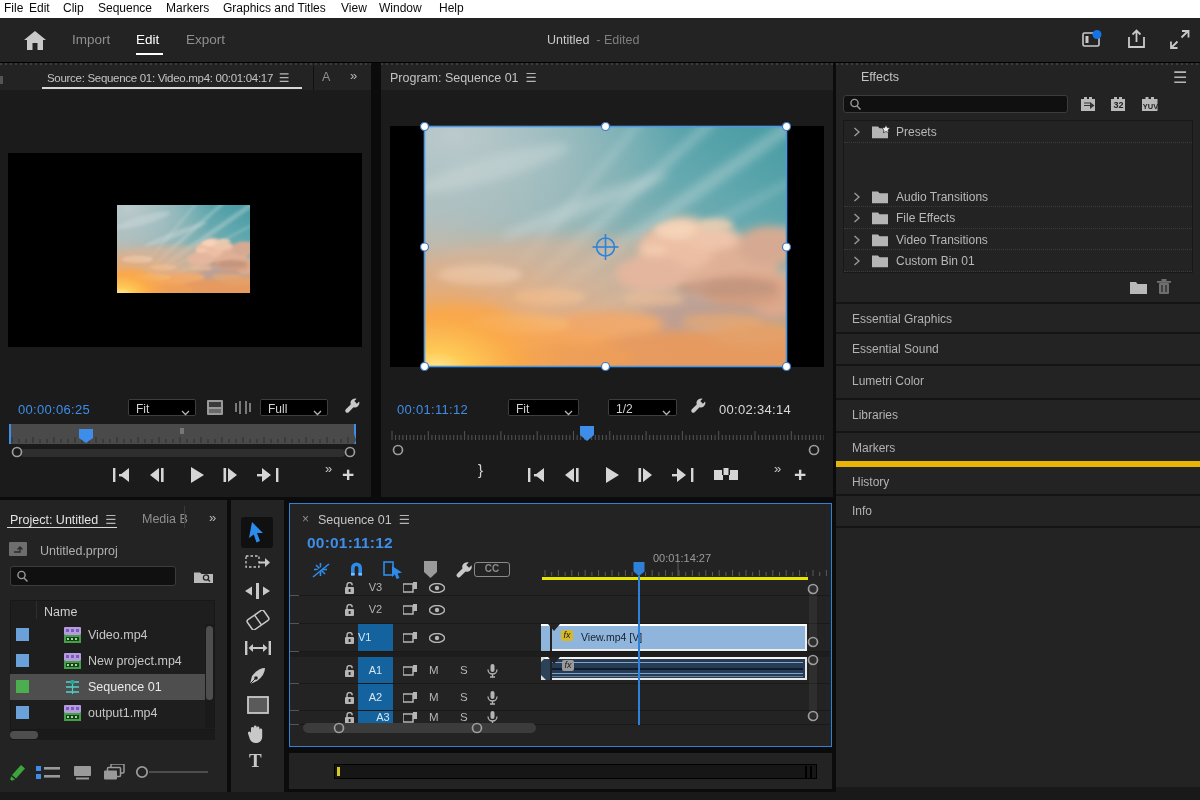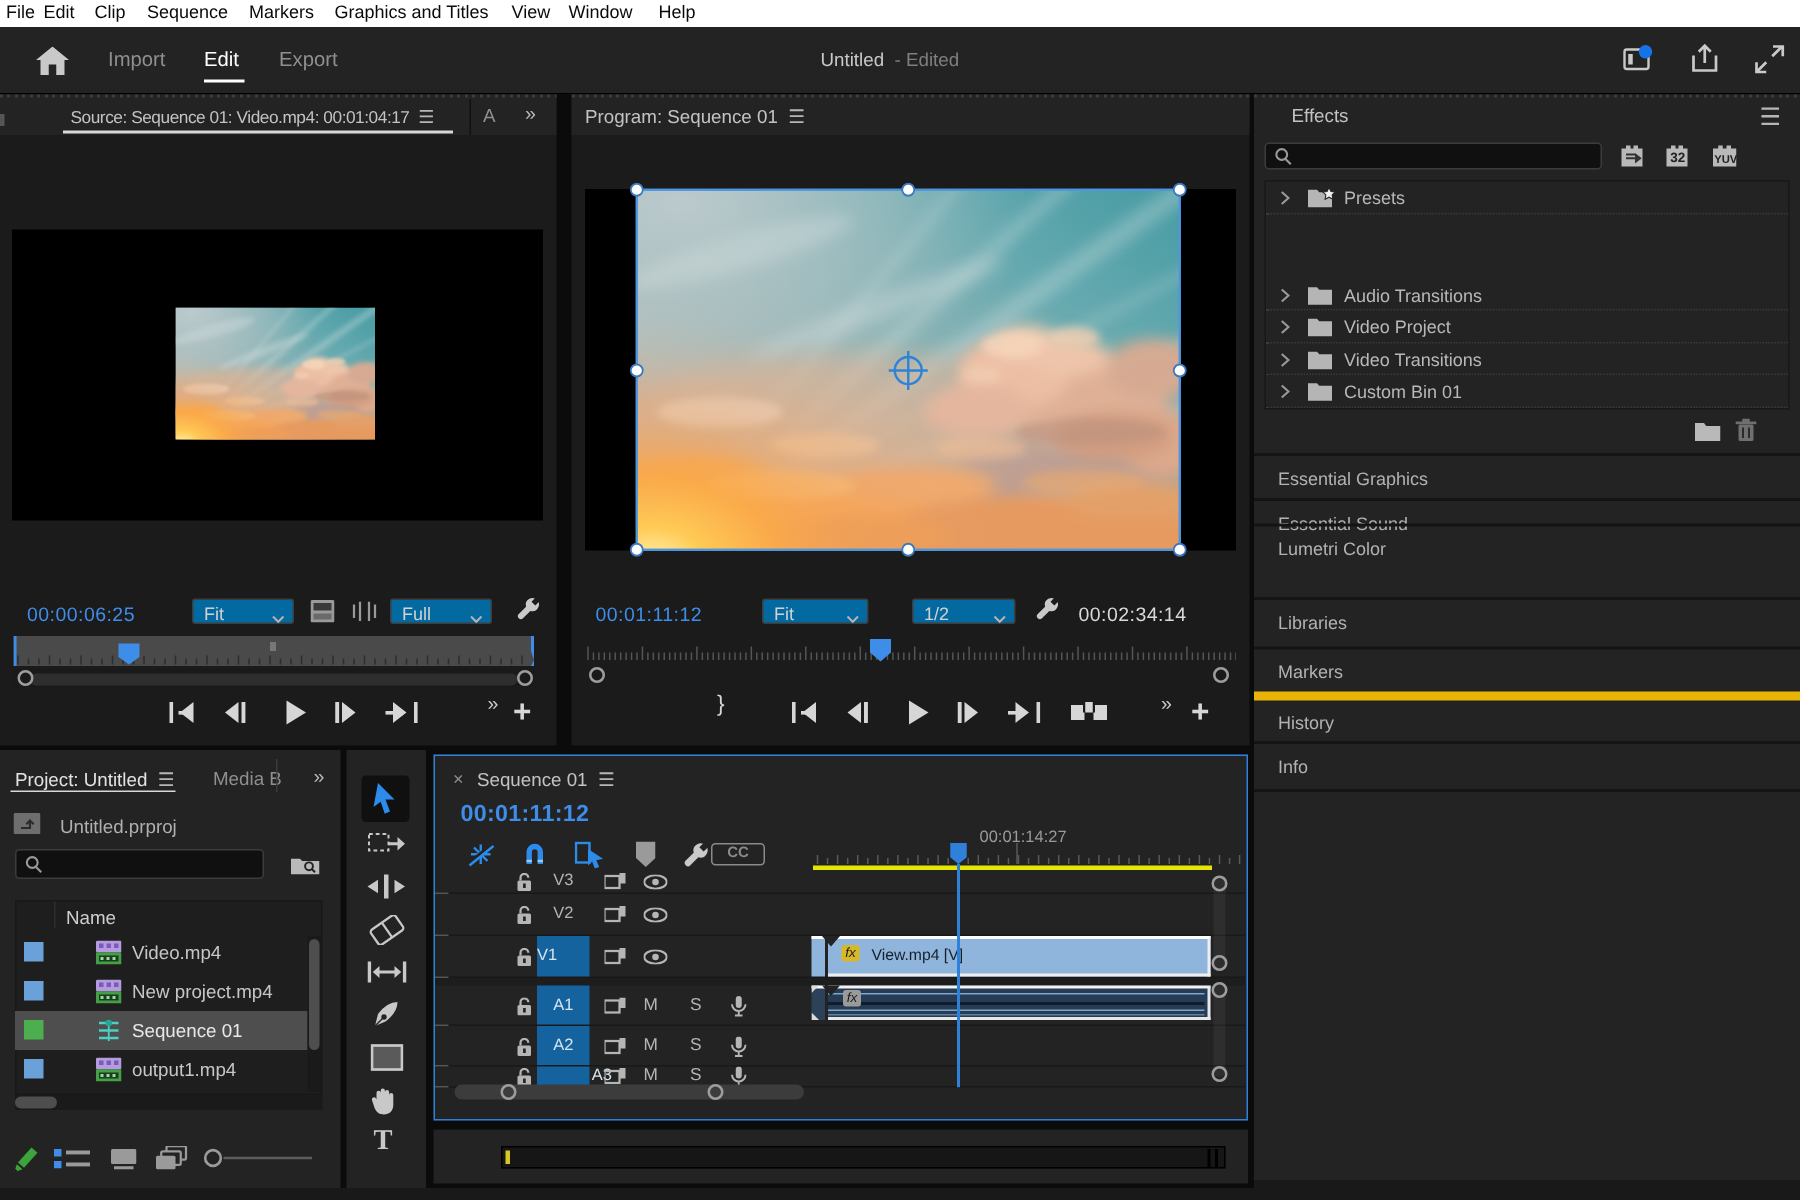--- a/index.html
+++ b/index.html
@@ -11,21 +11,21 @@
 #menubar span { position:absolute; top:1px; }
 
 #header { left:0; top:18px; width:1200px; height:45px; background:#232323; border-bottom:1px solid #000; }
 .htab { position:absolute; top:14px; font-size:13.5px; color:#8f8f8f; }
 .htab.active { color:#ffffff; }
 
 .panel { position:absolute; background:#232323; }
 .tabtxt { color:#c3c3c3; font-size:12.5px; }
 .dim { color:#8f8f8f; }
 .tc { font-size:13px; color:#3e8de8; letter-spacing:0.3px; }
-.ddbox { position:absolute; height:17px; border:1px solid #3e3e3e; border-radius:2px; background:#0369a1; color:#d2d2d2; font-size:12px; }
+.ddbox { position:absolute; height:17px; border:1px solid #3e3e3e; border-radius:2px; background:#000000; color:#d2d2d2; font-size:12px; }
 .ddbox .lbl { position:absolute; left:7px; top:2px; }
 .ddbox .chev { position:absolute; right:5px; top:5px; width:9px; height:6px; }
 .hamb { color:#b5b5b5; }
 </style>
 </head>
 <body>
 <div id="stage">
 
   <div id="menubar" class="abs">
     <span style="left:4px">File</span>
@@ -643,21 +643,21 @@
           </svg>
           <span style="position:absolute;left:52px;top:4px;color:#b8b8b8;font-size:12px">Audio Transitions</span>
         </div>
         <div style="position:absolute;left:0;top:86px;width:348px;height:21.5px;border-bottom:1px dotted #3b3b3b">
           <svg style="position:absolute;left:9px;top:6px" width="7" height="10" viewBox="0 0 7 10">
             <path d="M1.5 1 L6 5 L1.5 9" fill="none" stroke="#9a9a9a" stroke-width="1.4"></path>
           </svg>
           <svg style="position:absolute;left:28px;top:4px" width="19" height="14" viewBox="0 0 19 14">
             <path d="M0 1.5 h6 l1.5 1.7 h8.5 v10 h-16 z" fill="#b5b5b5"></path>
           </svg>
-          <span style="position:absolute;left:52px;top:4px;color:#b8b8b8;font-size:12px">Video Project</span>
+          <span style="position:absolute;left:52px;top:4px;color:#b8b8b8;font-size:12px">File Effects</span>
         </div>
         <div style="position:absolute;left:0;top:107.5px;width:348px;height:21.5px;border-bottom:1px dotted #3b3b3b">
           <svg style="position:absolute;left:9px;top:6px" width="7" height="10" viewBox="0 0 7 10">
             <path d="M1.5 1 L6 5 L1.5 9" fill="none" stroke="#9a9a9a" stroke-width="1.4"></path>
           </svg>
           <svg style="position:absolute;left:28px;top:4px" width="19" height="14" viewBox="0 0 19 14">
             <path d="M0 1.5 h6 l1.5 1.7 h8.5 v10 h-16 z" fill="#b5b5b5"></path>
           </svg>
           <span style="position:absolute;left:52px;top:4px;color:#b8b8b8;font-size:12px">Video Transitions</span>
         </div>
@@ -685,21 +685,21 @@
         </g>
     </svg>
 
     <div id="accordion" class="abs" style="left:0;top:239px;width:364px">
         <div style="position:absolute;left:0;top:0px;width:364px;height:30px;border-top:2px solid #141414">
           <span style="position:absolute;left:16px;top:8px;color:#b2b2b2;font-size:12px">Essential Graphics</span>
         </div>
         <div style="position:absolute;left:0;top:30px;width:364px;height:33px;border-top:2px solid #141414">
           <span style="position:absolute;left:16px;top:8px;color:#b2b2b2;font-size:12px">Essential Sound</span>
         </div>
-        <div style="position:absolute;left:0;top:47px;width:364px;height:31px;border-top:2px solid #141414">
+        <div style="position:absolute;left:0;top:62px;width:364px;height:31px;border-top:2px solid #141414">
           <span style="position:absolute;left:16px;top:8px;color:#b2b2b2;font-size:12px">Lumetri Color</span>
         </div>
         <div style="position:absolute;left:0;top:96px;width:364px;height:33px;border-top:2px solid #141414">
           <span style="position:absolute;left:16px;top:8px;color:#b2b2b2;font-size:12px">Libraries</span>
         </div>
         <div style="position:absolute;left:0;top:129px;width:364px;height:30px;border-top:2px solid #141414">
           <span style="position:absolute;left:16px;top:8px;color:#b2b2b2;font-size:12px">Markers</span>
         </div>
         <div style="position:absolute;left:0;top:159px;width:364px;height:33px;border-top:6px solid #eab308">
           <span style="position:absolute;left:16px;top:8px;color:#b2b2b2;font-size:12px">History</span>
@@ -1047,21 +1047,21 @@
           <path d="M1 5.5 a4.5 4.5 0 0 0 9 0 M5.5 10 v3 M3 13 h5" fill="none" stroke="#b5b5b5" stroke-width="1.3"></path>
         </svg>
         <div style="position:absolute;left:0;top:144px;width:540px;height:1px;background:#191919"></div>
         <div style="position:absolute;left:0;top:144px;width:9px;height:1px;background:#555"></div>
         <svg style="position:absolute;left:54px;top:132px" width="11" height="12" viewBox="0 0 11 12">
           <rect x="1" y="5" width="9" height="7" rx="1" fill="#b5b5b5"></rect>
           <path d="M3 5 V3.2 a2.6 2.6 0 0 1 5.2 0" fill="none" stroke="#b5b5b5" stroke-width="1.5"></path>
           <rect x="4.7" y="7" width="1.8" height="3" fill="#232323"></rect>
         </svg>
         <div style="position:absolute;left:68px;top:131px;width:35px;height:13px;background:#15639e"></div>
-        <div style="position:absolute;left:68px;top:131px;width:50px;text-align:right;font-size:11px;color:#d6e6f2">A3</div>
+        <div style="position:absolute;left:68px;top:131px;width:50px;text-align:center;font-size:11px;color:#d6e6f2">A3</div>
         <svg style="position:absolute;left:113px;top:132px" width="15" height="12" viewBox="0 0 15 12">
           <rect x="0" y="2" width="10" height="8" fill="none" stroke="#b5b5b5" stroke-width="1.5"></rect>
           <rect x="10" y="0" width="4" height="7" fill="#b5b5b5"></rect>
         </svg>
         <div style="position:absolute;left:139px;top:131px;font-size:11.5px;color:#b5b5b5">M</div>
         <div style="position:absolute;left:170px;top:131px;font-size:11.5px;color:#b5b5b5">S</div>
         <svg style="position:absolute;left:197px;top:131px" width="11" height="14" viewBox="0 0 11 14">
           <rect x="3.5" y="0" width="4" height="8" rx="2" fill="#b5b5b5"></rect>
           <path d="M1 5.5 a4.5 4.5 0 0 0 9 0 M5.5 10 v3 M3 13 h5" fill="none" stroke="#b5b5b5" stroke-width="1.3"></path>
         </svg>

